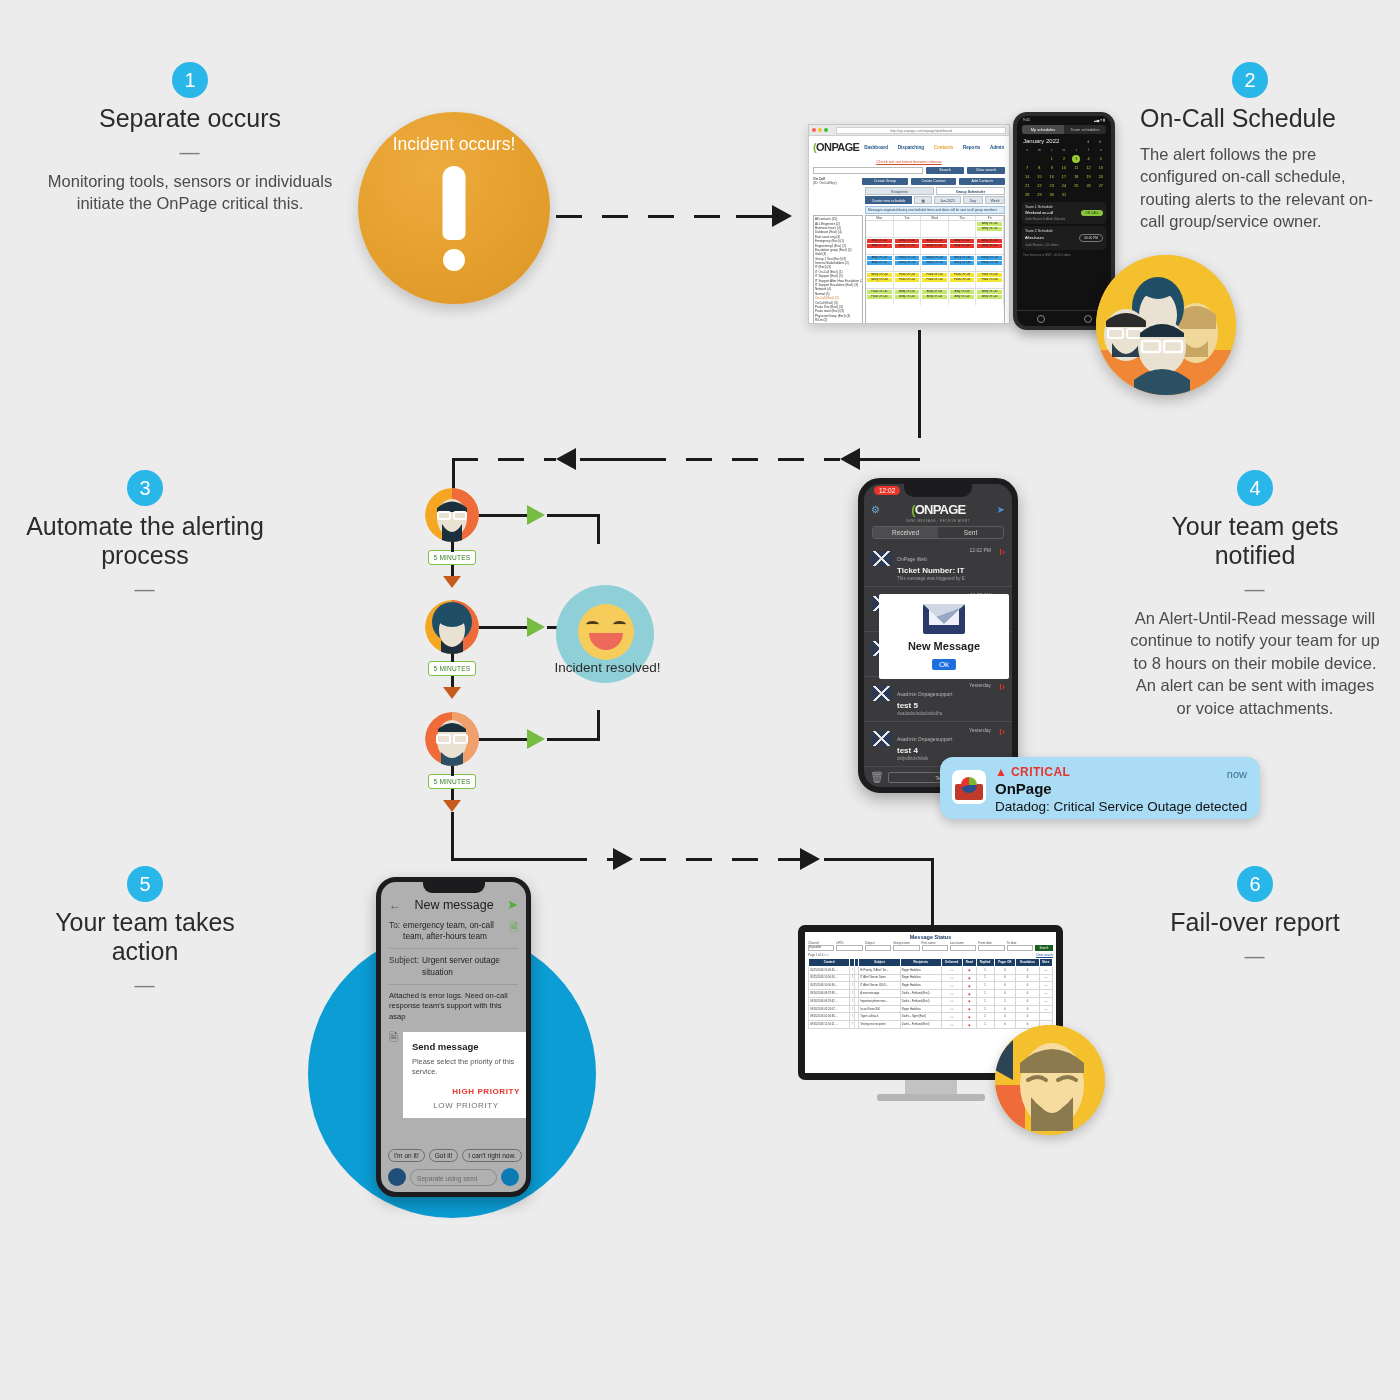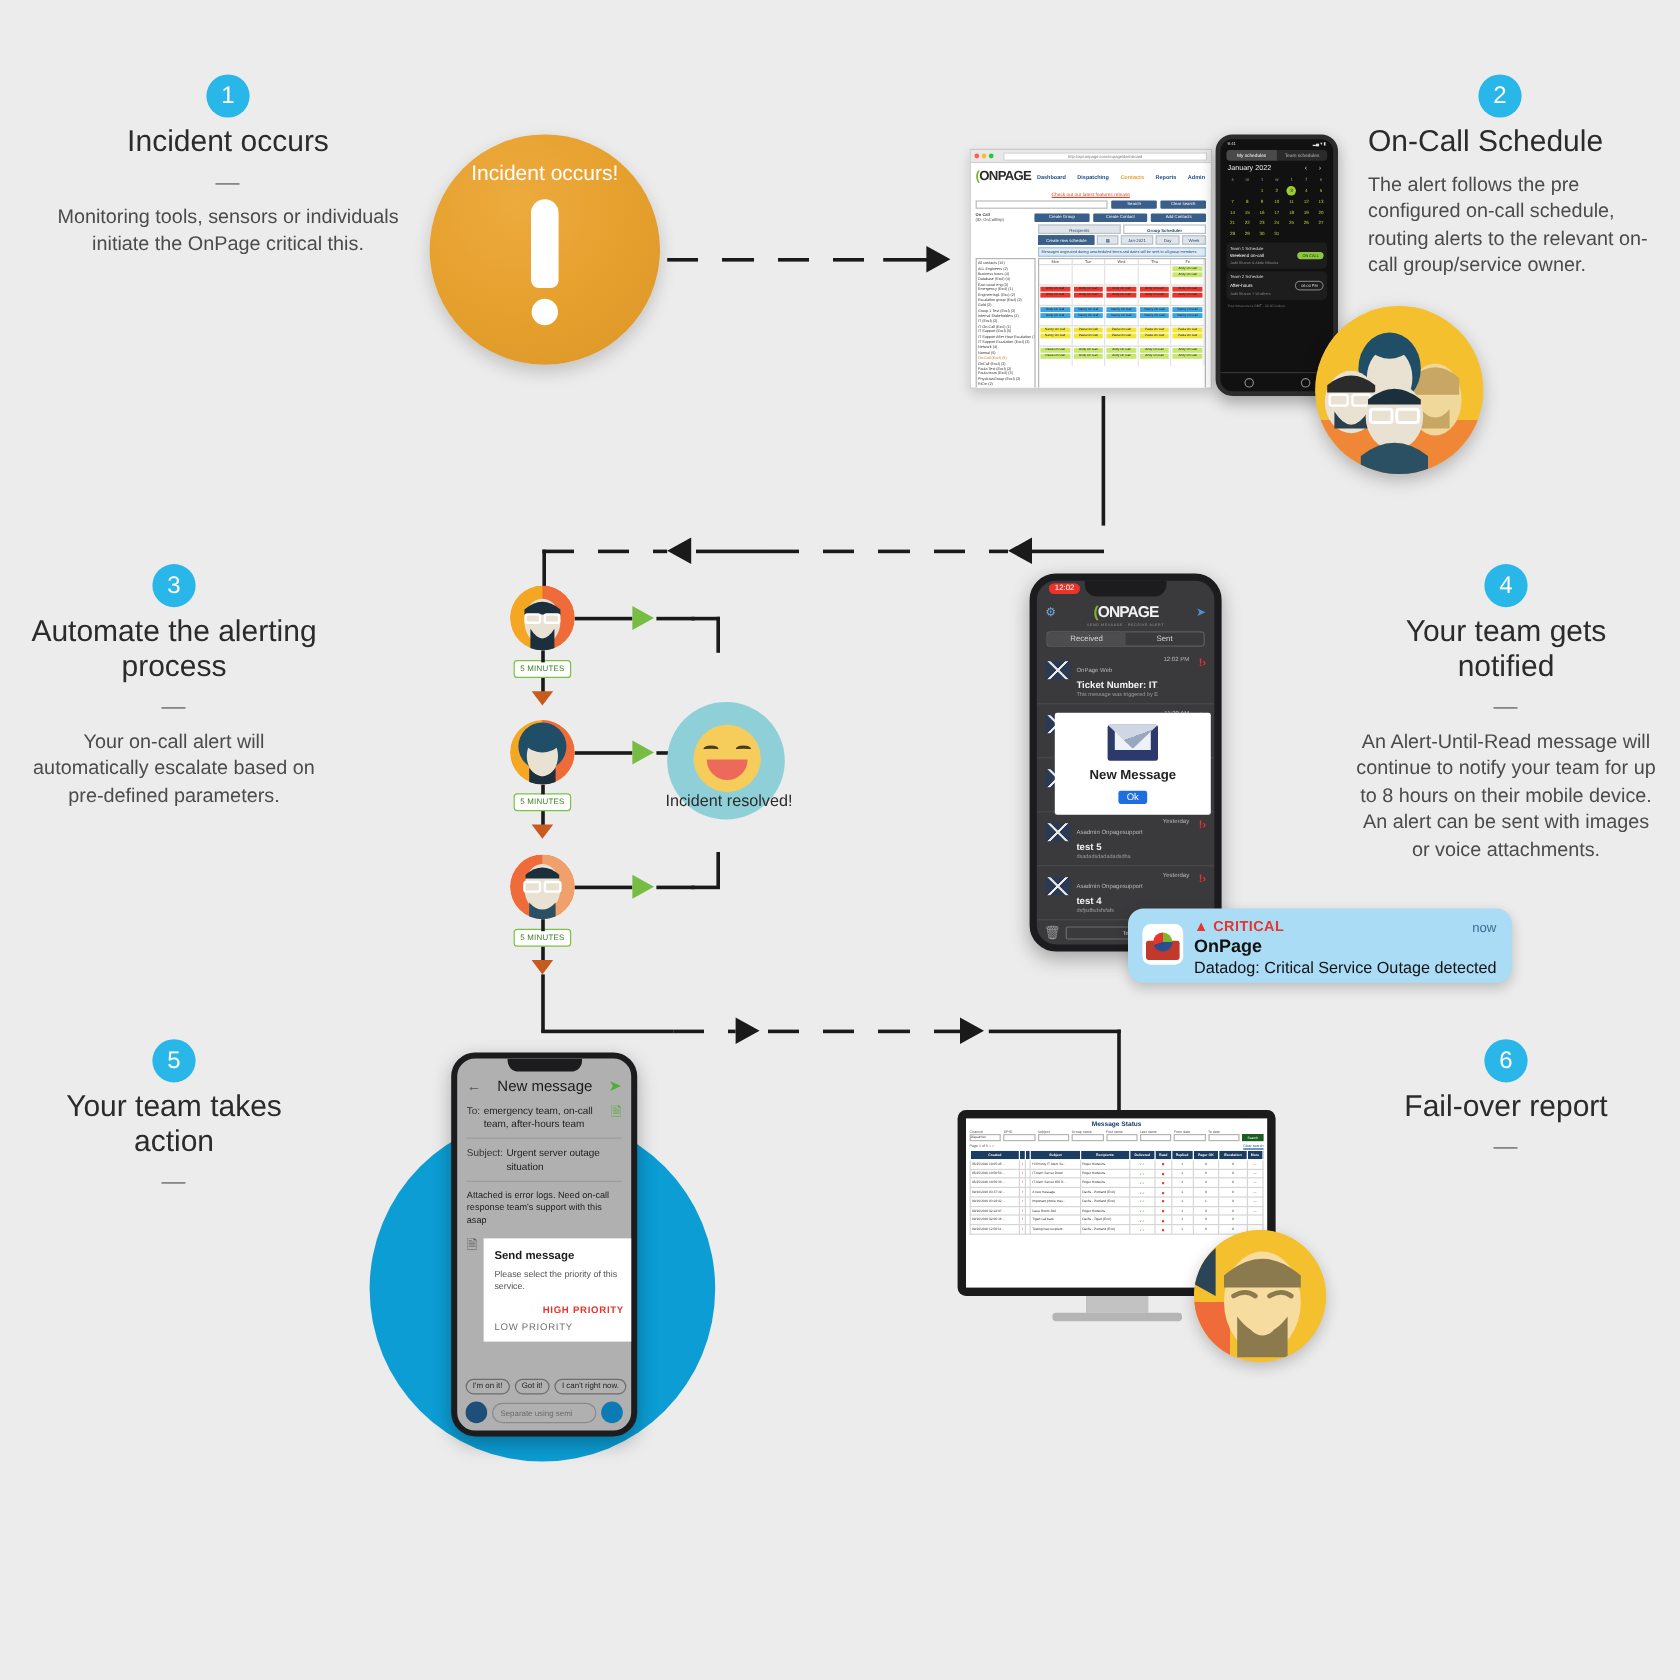--- a/index.html
+++ b/index.html
@@ -267,21 +267,21 @@
   .mp-head .send { color: #4caf2f; font-size: 13px; }
   .mp-field { display: flex; padding: 4px 8px; font-size: 8.3px; color: #222; line-height: 1.35; gap: 3px; }
   .mp-field .lab { color: #333; flex: none; }
   .mp-sep { height: 1px; background: #9c9c9c; margin: 2px 8px; }
   .mp-body { padding: 4px 8px; font-size: 7.6px; color: #222; line-height: 1.4; }
   #send-dialog { position: absolute; left: 22px; top: 150px; width: 126px; background: #fff;
      padding: 9px 9px 8px; z-index: 4; }
   #send-dialog .t { font-size: 9.5px; font-weight: bold; color: #1b1b1b; }
   #send-dialog .p { font-size: 7.4px; color: #555; margin-top: 5px; line-height: 1.35; }
   #send-dialog .hi { text-align: right; font-size: 8px; color: #e8342a; margin-top: 10px; letter-spacing: .6px; font-weight: bold; }
-  #send-dialog .lo { text-align: left; font-size: 8px; color: #707070; margin-top: 5px; letter-spacing: .6px; }
+  #send-dialog .lo { text-align: center; font-size: 8px; color: #707070; margin-top: 5px; letter-spacing: .6px; }
   .mp-quick { position: absolute; bottom: 30px; left: 0; right: 0; display: flex; gap: 4px; padding: 0 7px; }
   .mp-quick div { border: 1px solid #6d6d6d; border-radius: 8px; font-size: 6.6px; color: #222;
      padding: 2px 5px; white-space: nowrap; }
   .mp-input { position: absolute; bottom: 6px; left: 0; right: 0; display: flex;
      align-items: center; gap: 4px; padding: 0 7px; }
   .mp-input .circ { width: 18px; height: 18px; border-radius: 50%; background: #1f4e79; flex: none;
      position: relative; }
   .mp-input .circ.r { background: #0b7ab5; }
   .mp-input .box { flex: 1; height: 17px; border: 1px solid #8a8a8a; border-radius: 9px;
      font-size: 6.6px; color: #6a6a6a; line-height: 17px; padding-left: 6px; }
@@ -311,36 +311,35 @@
   table.rep td .chk { color: #2e8b2e; }
   table.rep td .rd { color: #e8342a; }
 </style>
 </head>
 <body>
 
 <div class="stage">
 
   <div class="step center" id="step1">
     <div class="badge">1</div>
-    <div class="step-title">Incident occurs</div>
+    <div class="step-title">Separate occurs</div>
     <div class="step-rule">—</div>
     <div class="step-body">Monitoring tools, sensors or individuals initiate the OnPage critical this.</div>
   </div>
 
   <div class="step left" id="step2">
     <div class="badge" style="margin-left:92px">2</div>
     <div class="step-title">On-Call Schedule</div>
     <div class="step-body" style="margin-top:10px">The alert follows the pre configured on-call schedule, routing alerts to the relevant on-call group/service owner.</div>
   </div>
 
   <div class="step center" id="step3">
     <div class="badge">3</div>
     <div class="step-title">Automate the alerting process</div>
     <div class="step-rule">—</div>
-    <div class="step-body">Your on-call alert will automatically escalate based on pre-defined parameters.</div>
   </div>
 
   <div class="step center" id="step4">
     <div class="badge">4</div>
     <div class="step-title">Your team gets notified</div>
     <div class="step-rule">—</div>
     <div class="step-body" style="white-space:pre-line">An Alert-Until-Read message will continue to notify your team for up to 8 hours on their mobile device.
 An alert can be sent with images or voice attachments.</div>
   </div>
 

